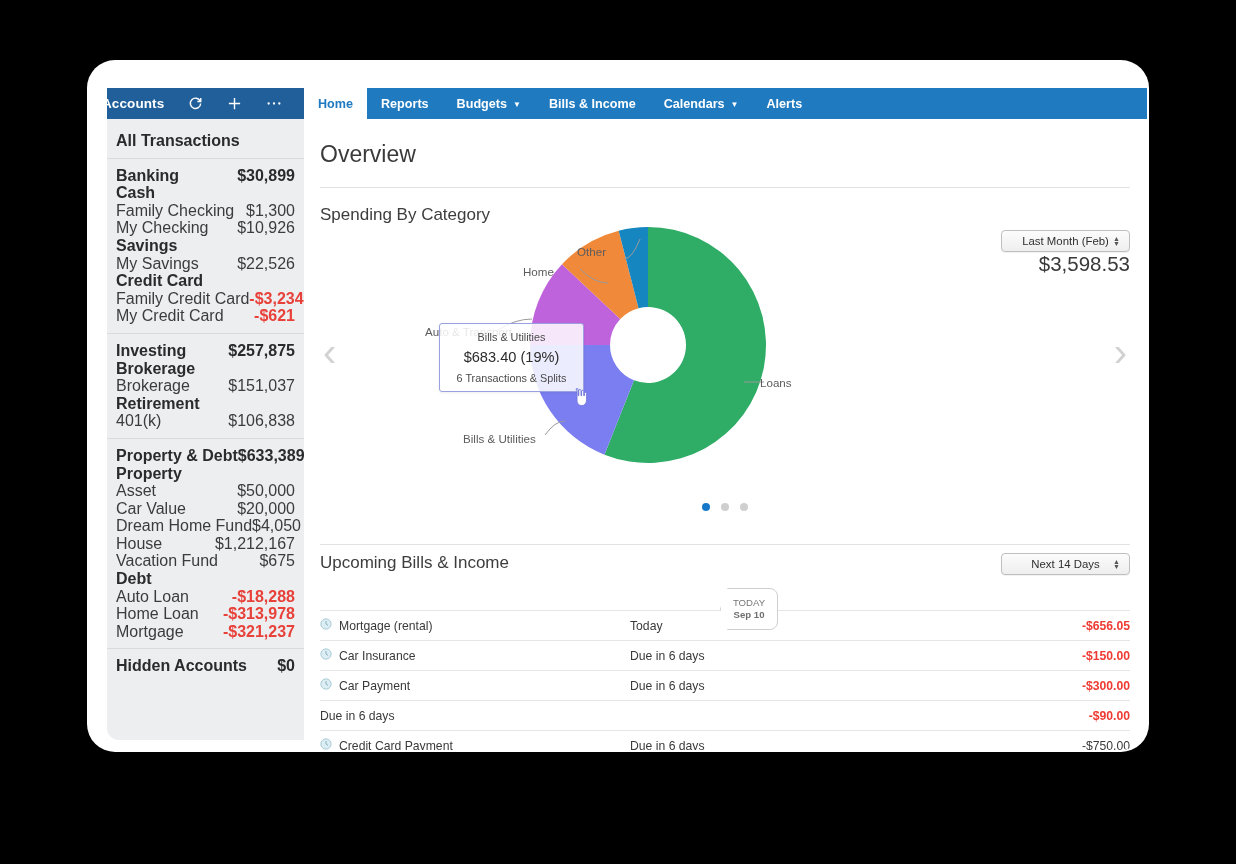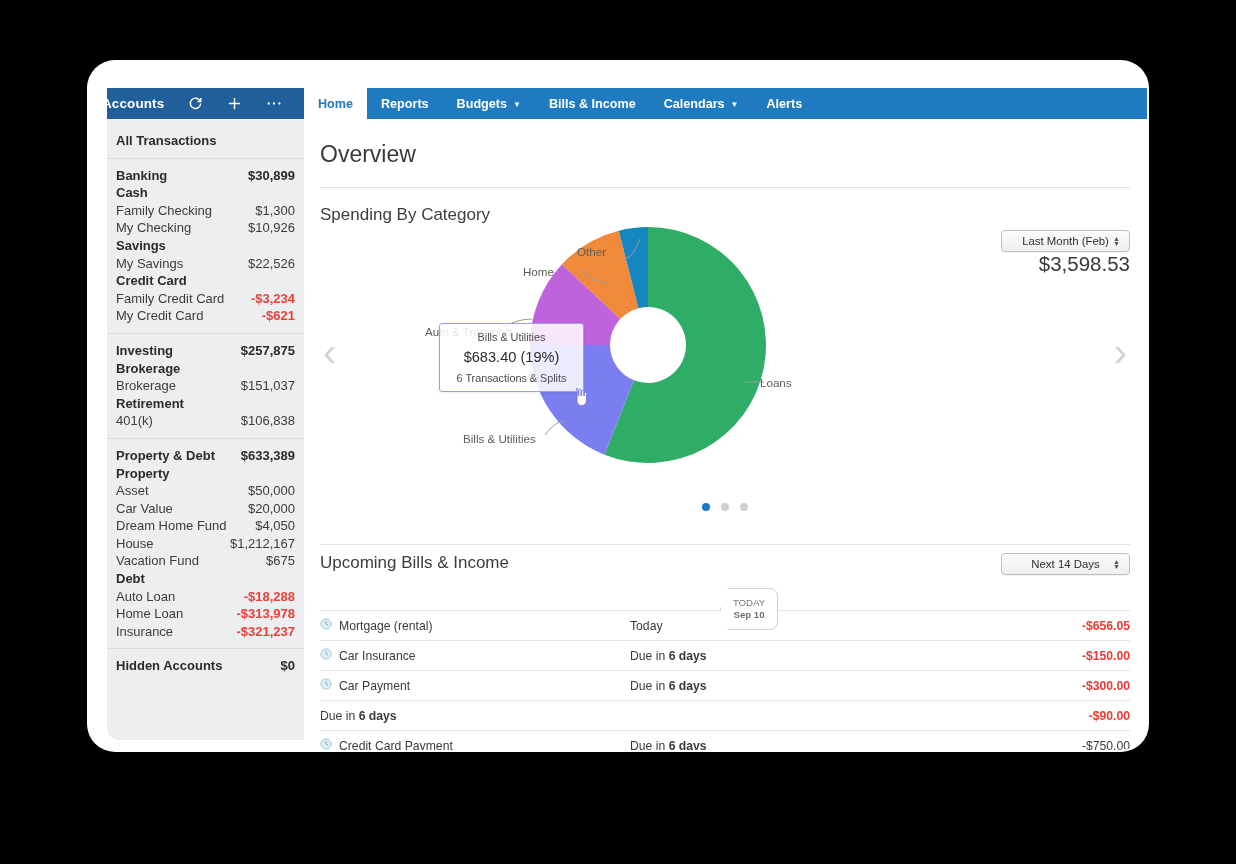--- a/index.html
+++ b/index.html
@@ -36,21 +36,21 @@
   }
   #sidebar-title{
     color:#ffffff;font-size:13.5px;font-weight:bold;
     margin-left:-5px;letter-spacing:.1px;flex:1;white-space:nowrap;
   }
   .sb-icon{color:#ffffff;display:inline-flex;align-items:center;justify-content:center;
     margin-left:9px;cursor:pointer;}
   #sidebar-body{padding:0 9px;}
   .sb-section-top{height:13px;}
   .sb-row{display:flex;justify-content:space-between;align-items:center;
-    font-size:13px;line-height:17.6px;color:#3c3c3c;white-space:nowrap;}
+    font-size:16px;line-height:17.6px;color:#3c3c3c;white-space:nowrap;}
   .sb-row.head{font-weight:bold;color:#2b2b2b;}
   .sb-row.group{font-weight:bold;color:#2b2b2b;}
   .sb-row.neg .sb-val{color:#e8413a;font-weight:bold;}
   .sb-row.head .sb-val{font-weight:bold;}
   .sb-val{font-variant-numeric:tabular-nums;}
   .sb-divider{height:1px;background:#d9dcdf;margin:8px -9px 8px -9px;}
 
   
   #main{position:absolute;left:215px;top:26px;right:0;bottom:0;background:#ffffff;}
   #tabbar{height:31px;background:#1f7ac0;display:flex;align-items:stretch;}
@@ -109,21 +109,21 @@
 
   
   #bills-head{position:relative;height:24px;margin-top:8px;}
   #bills-title{font-size:17px;color:#3d3d3d;position:absolute;left:0;top:0;}
   #bills-list{margin-top:33px;position:relative;}
   .bill-row{display:flex;align-items:center;height:29px;
     border-top:1px solid #e6e6e6;font-size:12.2px;color:#3a3a3a;}
   .bill-row:last-child{border-bottom:1px solid #e6e6e6;}
   .bill-name{flex:0 0 310px;display:flex;align-items:center;gap:7px;}
   .bill-due{flex:1;color:#3a3a3a;}
-  .bill-due b{font-weight:bold;}
+  .bill-due b{font-weight:normal;}
   .bill-amt{width:120px;text-align:right;font-variant-numeric:tabular-nums;}
   .bill-amt.red{color:#ee3a32;font-weight:bold;}
   #today-flag{
     position:absolute;left:400px;top:-22px;width:56px;height:40px;
     background:#ffffff;border:1px solid #cfcfcf;
     border-radius:5px 8px 8px 5px;
     display:flex;flex-direction:column;align-items:center;justify-content:center;
     font-size:9.6px;color:#777777;line-height:12px;z-index:3;
     clip-path:polygon(13% 0,100% 0,100% 100%,13% 100%,0 50%);
   }
@@ -259,21 +259,21 @@
               </div>
               <div class="sb-row neg">
                 <span>Auto Loan</span>
                 <span class="sb-val">-$18,288</span>
               </div>
               <div class="sb-row neg">
                 <span>Home Loan</span>
                 <span class="sb-val">-$313,978</span>
               </div>
               <div class="sb-row neg">
-                <span>Insurance</span>
+                <span>Mortgage</span>
                 <span class="sb-val">-$321,237</span>
               </div>
             </div>
           </div>
       <div class="sb-divider"></div>
       <div class="sb-row head">
         <span>Hidden Accounts</span>
         <span class="sb-val">$0</span>
       </div>
     </div>

